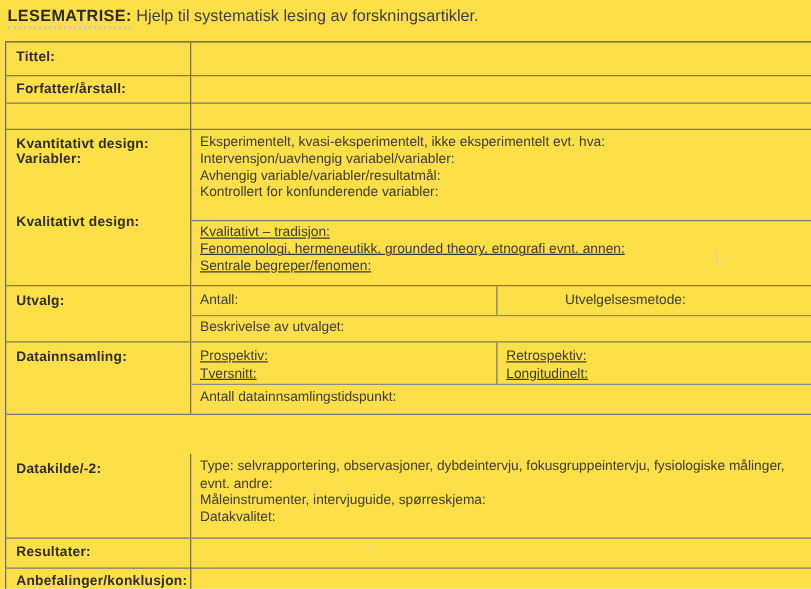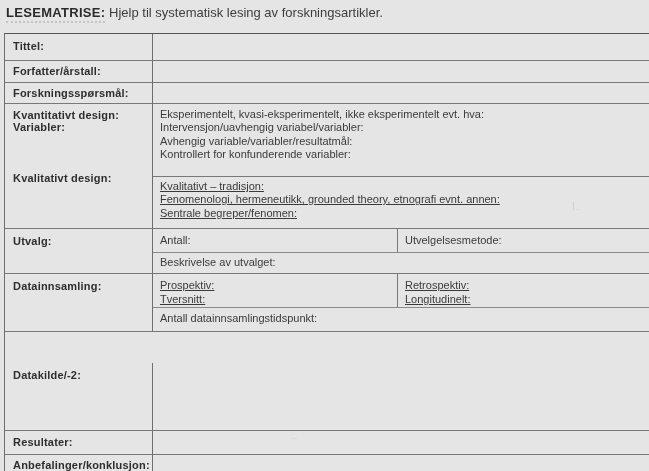--- a/index.html
+++ b/index.html
@@ -1,19 +1,19 @@
 <!DOCTYPE html>
 <html><head>
 <meta charset="utf-8">
 <style>
   html,body { margin:0; padding:0; }
   .doc {
     position:relative;
     width:649px; height:471px;
-    background:#e5e5e5;
+    background:#fde047;
     font-family:"Liberation Sans", sans-serif;
     color:#3a3a3a;
     overflow:hidden;
   }
   .doc-title {
     position:absolute; left:6px; top:5px;
     font-size:13px; color:#333;
   }
   .doc-title .tword {
     font-weight:bold; color:#2b2b2b; letter-spacing:0.3px;
@@ -55,21 +55,21 @@
   .design-label .lbl2 { position:absolute; left:8px; top:68px; }
   .design-content .sub1 { height:73px; border-bottom:1px solid #787878; box-sizing:border-box; padding-top:4px; }
   .design-content .sub2 { height:51px; box-sizing:border-box; padding-top:3px;text-decoration:underline; }
   .design-content .line { padding:0 8px 0 7px; line-height:13.4px; }
 
   
   .subrow { display:flex; border-bottom:1px solid #8a8a8a; box-sizing:border-box; }
   .subrow:last-child { border-bottom:none; }
   .subcell-l { flex:0 0 245px; width:245px; box-sizing:border-box; border-right:1px solid #787878; }
   .subcell-r { flex:1; min-width:0; box-sizing:border-box; }
-  .u-sub1 { height:24px; }
+  .u-sub1 { height:24px;gap:47px; }
   .u-sub2 { height:20px; }
   .d-sub1 { height:34px; }
   .d-sub2 { height:23px; }
   .pad-s { padding:5px 8px 0 7px; line-height:13.5px; color:#3b3b3b; }
   .pad-2l { padding:4px 8px 0 7px; line-height:14px; color:#3b3b3b;text-decoration:underline; }
 
   .value-cell { flex:1; }
 
   
   .artifact-1 {
@@ -98,21 +98,20 @@
       <div class="label-cell">Tittel:</div>
       <div class="content value-cell"></div>
     </div>
 
     <div class="row h-forfatter">
       <div class="label-cell" style="padding-top:4px">Forfatter/årstall:</div>
       <div class="content value-cell"></div>
     </div>
 
     <div class="row h-forskning">
-      <div class="label-cell" style="padding-top:4px">Forskningsspørsmål:</div>
       <div class="content value-cell"></div>
     </div>
 
     <div class="row h-design">
       <div class="label-cell design-label">
         <div>Kvantitativt design:</div>
         <div>Variabler:</div>
         <div class="lbl2">Kvalitativt design:</div>
       </div>
       <div class="content design-content">
@@ -157,20 +156,25 @@
           </div>
         </div>
         <div class="subrow d-sub2">
           <div class="pad-s" style="padding-top:4px">Antall datainnsamlingstidspunkt:</div>
         </div>
       </div>
     </div>
 
     <div class="row h-datakilde">
       <div class="label-cell">Datakilde/-2:</div>
+      <div class="content pad">
+        <div>Type: selvrapportering, observasjoner, dybdeintervju, fokusgruppeintervju, fysiologiske målinger, evnt. andre:</div>
+        <div>Måleinstrumenter, intervjuguide, spørreskjema:</div>
+        <div>Datakvalitet:</div>
+      </div>
     </div>
 
     <div class="row h-resultater">
       <div class="label-cell" style="padding-top:5px">Resultater:</div>
       <div class="content value-cell"></div>
     </div>
 
     <div class="row h-anbefaling">
       <div class="label-cell" style="padding-top:4px">Anbefalinger/konklusjon:</div>
       <div class="content value-cell"></div>

